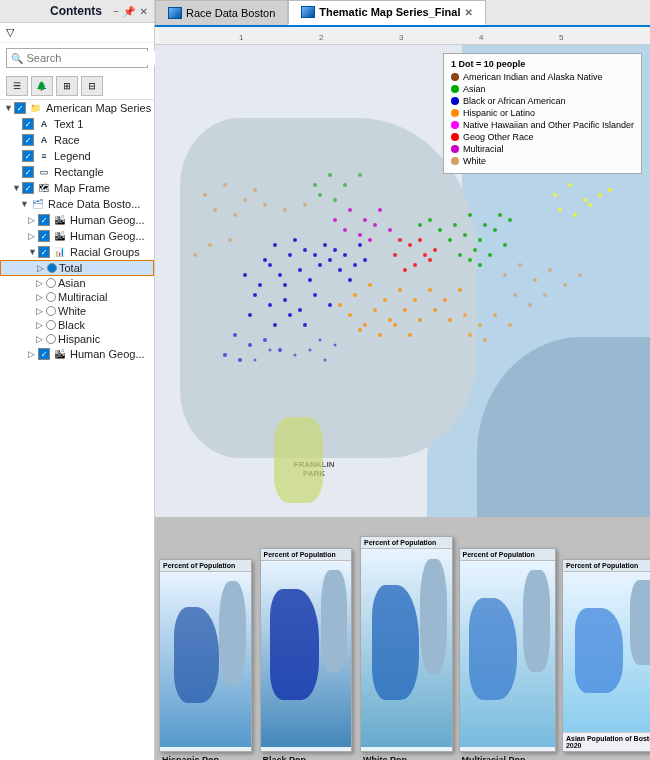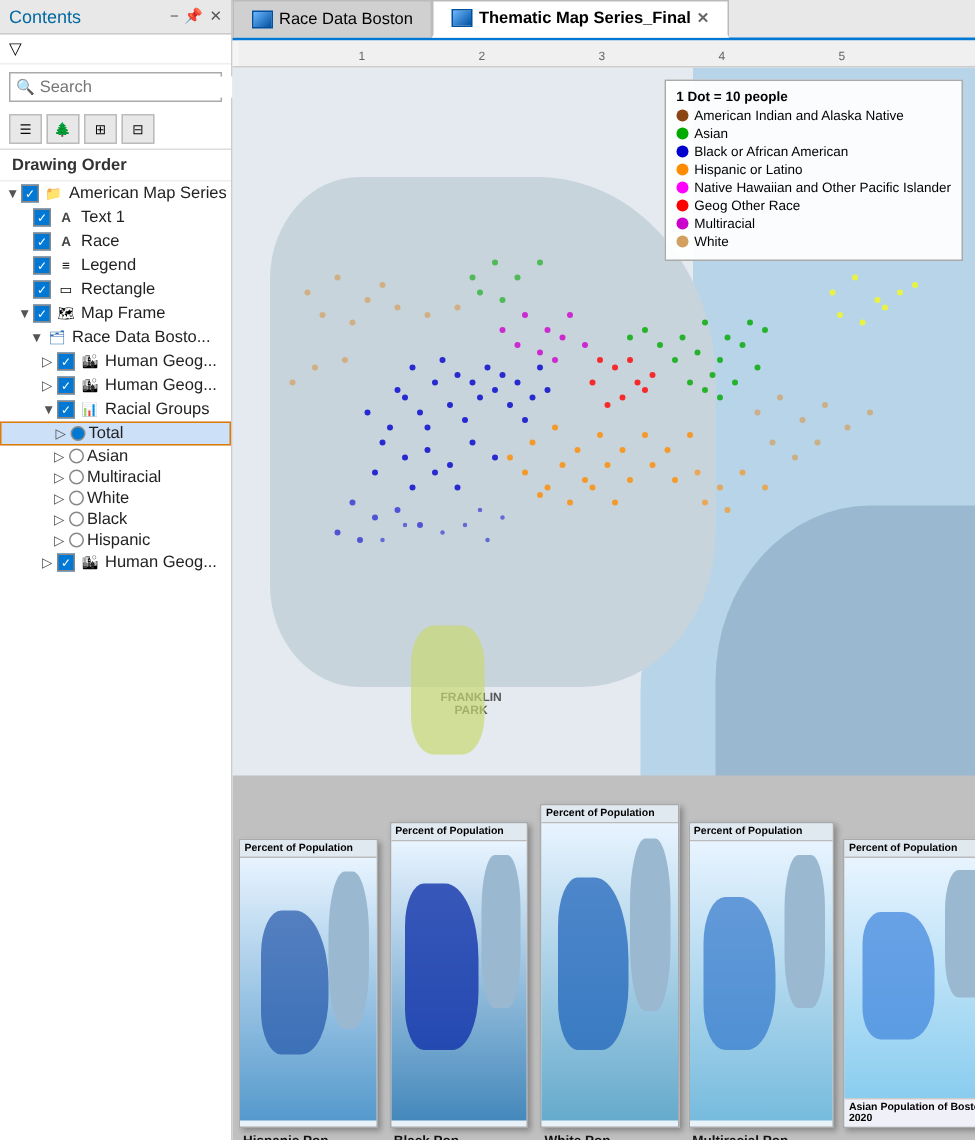--- a/index.html
+++ b/index.html
@@ -29,22 +29,23 @@
       background: #e8e8e8;
       border-bottom: 1px solid #ccc;
       padding: 4px 6px;
       display: flex;
       align-items: center;
       justify-content: space-between;
     }
 
     .contents-title {
       font-size: 12px;
-      font-weight: 400;
-      color: #0369a1;
+      font-weight: 700;
+      color: #0f172a;
+      margin-left: 44px;
     }
 
     .header-icons {
       display: flex;
       gap: 4px;
       align-items: center;
     }
 
     .header-icon {
       font-size: 10px;
@@ -295,21 +296,20 @@
     <span class="search-dropdown">▾</span>
   </div>
 
   <div class="toolbar-row">
     <div class="toolbar-btn">☰</div>
     <div class="toolbar-btn">🌲</div>
     <div class="toolbar-btn">⊞</div>
     <div class="toolbar-btn">⊟</div>
   </div>
 
-  <div class="drawing-order-label">Drawing Order</div>
 
   <div class="tree-container">
 
     <div class="tree-item indent-1">
       <span class="expand-arrow">▼</span>
       <div class="checkbox-item checked">✓</div>
       <div class="layer-icon" style="color:#555;">📁</div>
       <span class="item-label">American Map Series</span>
     </div>
 

